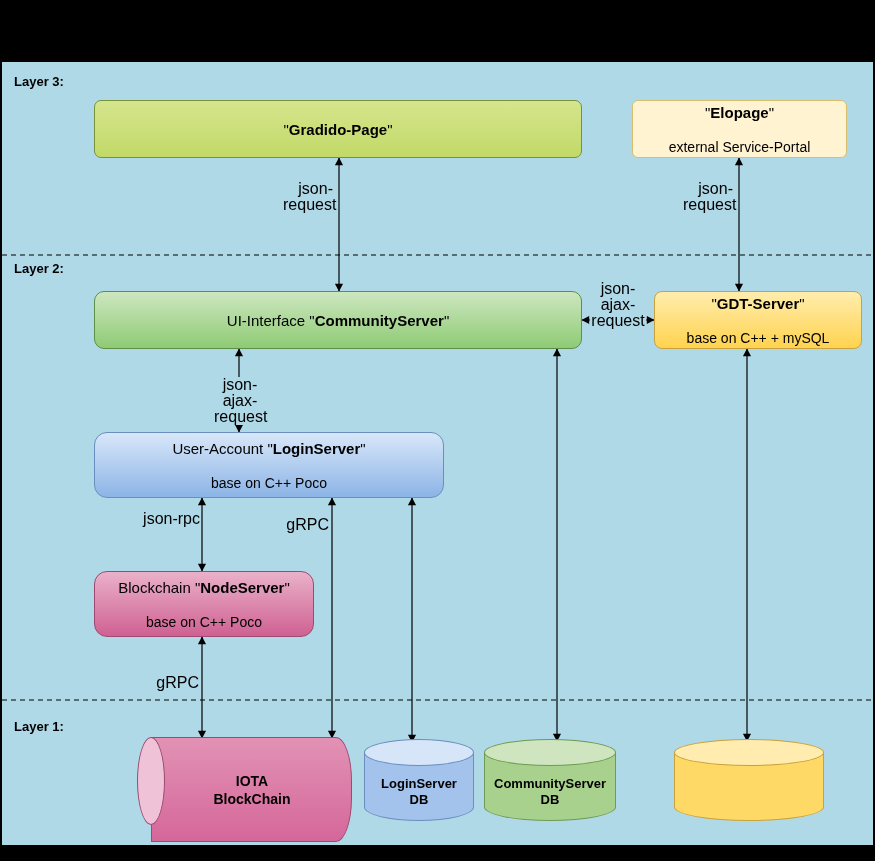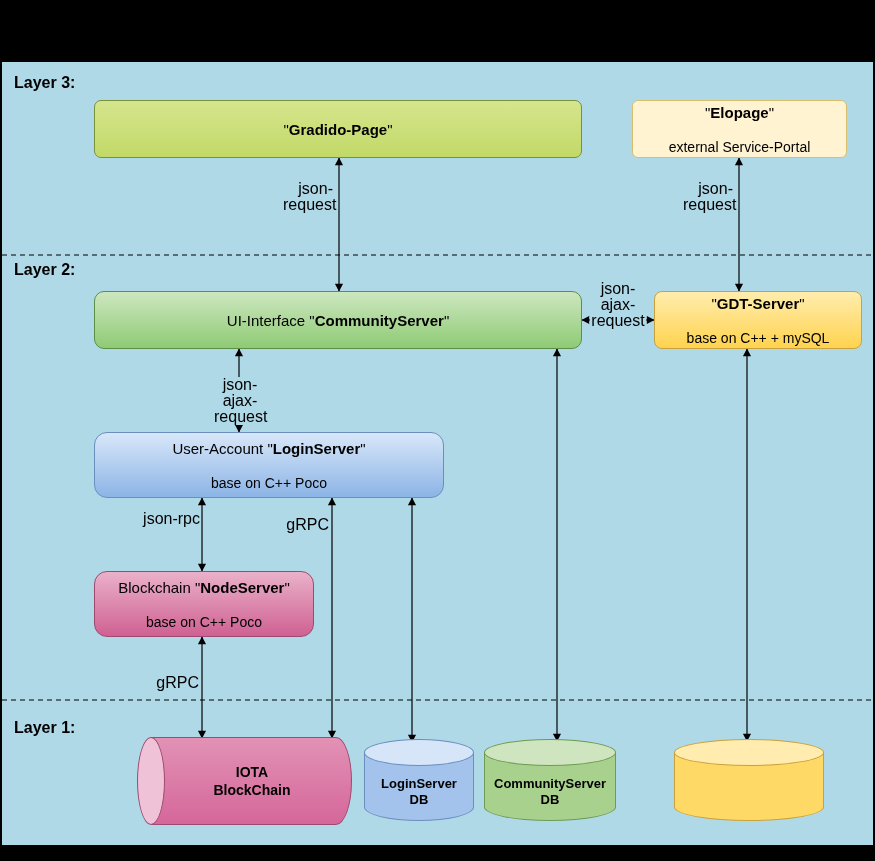--- a/index.html
+++ b/index.html
@@ -15,21 +15,21 @@
   .bottom-bar { position:absolute; left:0; top:845px; width:875px; height:16px; background:#000; }
   .canvas {
     position:absolute; left:0; top:62px; width:875px; height:783px;
     background:#b0d9e8;
     border-left:2px solid #000; border-right:2px solid #000;
     box-sizing:border-box;
     overflow:hidden;
   }
   svg.edges { position:absolute; left:0; top:0; width:875px; height:783px; }
 
-  .layer-label { position:absolute; left:12px; font-size:16px; font-weight:bold; }
+  .layer-label { position:absolute; left:12px; font-size:13px; font-weight:bold; }
 
   .node {
     position:absolute; box-sizing:border-box;
     display:flex; flex-direction:column; align-items:center; justify-content:center;
     text-align:center;
   }
   .node .t { font-size:15px; line-height:19px; }
   .node .s { font-size:14px; line-height:18px;margin-top:16px; }
   .b { font-weight:bold; }
 
@@ -40,21 +40,21 @@
   .community { left:92px; top:229px; width:488px; height:58px;
     background:linear-gradient(#cde7c0,#8ecb74); border:1px solid #5d8f47; border-radius:10px; }
   .gdt { left:652px; top:229px; width:208px; height:58px;
     background:linear-gradient(#ffedae,#ffd34f); border:1px solid #c7a23d; border-radius:8px; }
   .login { left:92px; top:370px; width:350px; height:66px;
     background:linear-gradient(#d8e7f9,#8cb4e6); border:1px solid #6a8fbf; border-radius:13px; }
   .nodesrv { left:92px; top:509px; width:220px; height:66px;
     background:linear-gradient(#eab1ca,#cf6192); border:1px solid #9c4a70; border-radius:13px; }
 
   
-  .cyl-h { position:absolute; left:135px; top:675px; width:215px; height:88px; }
+  .cyl-h { position:absolute; left:135px; top:675px; width:215px; height:105px; }
   .cyl-h .body {
     position:absolute; left:14px; top:0; right:0; bottom:0;
     background:linear-gradient(#e292b5,#d5679a);
     border:1px solid #9c4a70; box-sizing:border-box;
     border-top-right-radius:16px 44px; border-bottom-right-radius:16px 44px;
   }
   .cyl-h .cap {
     position:absolute; left:0; top:0; width:28px; height:88px;
     background:#efc2d7; border:1px solid #9c4a70; box-sizing:border-box;
     border-radius:50%; z-index:1;

